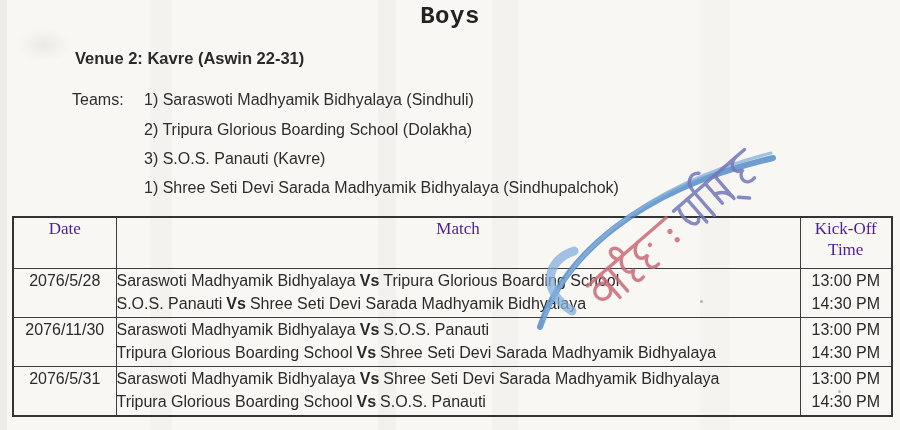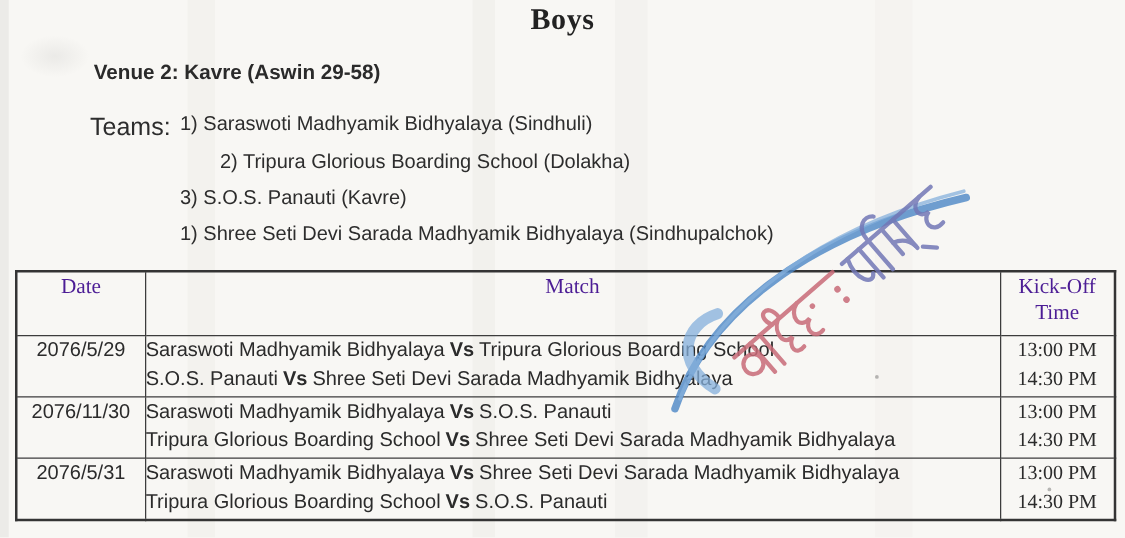--- a/index.html
+++ b/index.html
@@ -15,30 +15,30 @@
   .s2{left:378px;width:18px;background:rgba(110,105,95,0.045);}
   .s3{left:492px;width:26px;background:rgba(110,105,95,0.03);}
   .s4{left:700px;width:30px;background:rgba(110,105,95,0.025);}
   .edge{position:absolute;left:0;top:0;bottom:0;width:7px;background:rgba(90,85,80,0.07);}
   .smudge{position:absolute;left:16px;top:28px;width:56px;height:34px;
     background:radial-gradient(ellipse at center,rgba(60,60,60,0.07),rgba(60,60,60,0) 70%);}
   .dot{position:absolute;width:3px;height:3px;border-radius:50%;background:rgba(60,60,60,0.35);}
 
   .page-title{
     position:absolute;left:0;top:3px;width:900px;text-align:center;
-    font-family:Liberation Serif, serif;
+    font-family:Liberation Mono, monospace;
     font-size:24px;font-weight:700;color:#222;letter-spacing:0.5px;
   }
   .venue{
     position:absolute;left:75px;top:49px;
     font-size:16.5px;font-weight:700;color:#2a2a2a;
   }
-  .teams-label{position:absolute;left:72px;top:91px;font-size:20px;}
+  .teams-label{position:absolute;left:72px;top:91px;font-size:16px;}
   .team-item{position:absolute;left:144px;font-size:16px;white-space:nowrap;}
-  .t0{top:91px;} .t1{top:121px;margin-left:32px;} .t2{top:150px;} .t3{top:179px;}
+  .t0{top:91px;} .t1{top:121px;} .t2{top:150px;} .t3{top:179px;}
 
   table.schedule{
     position:absolute;left:12px;top:216px;width:879px;
     border-collapse:collapse;table-layout:fixed;
     font-size:16px;color:#2b2b2b;
   }
   table.schedule th,table.schedule td{
     border:1.5px solid #3c3c3c;padding:0;vertical-align:top;
   }
   table.schedule{border:2px solid #343434;}
@@ -48,41 +48,41 @@
     text-align:center;vertical-align:middle;height:50px;line-height:21px;
     padding:0 4px;
   }
   td.date-cell{
     text-align:center;padding-top:2px;line-height:23px;height:48px;
   }
   td.match-cell{padding:2px 4px 0 9px;}
   .match-line{line-height:23px;white-space:nowrap;}
   .vs{font-weight:700;margin:0 4px;}
   td.time-cell{text-align:center;padding-top:2px;}
-  .time-line{line-height:23px;font-family:Liberation Serif, serif;}
+  .time-line{line-height:23px;}
 
   
   .watermark{position:absolute;left:528px;top:133px;width:250px;height:205px;pointer-events:none;}
   .watermark svg{display:block;width:100%;height:100%;}
   .visually-hidden{position:absolute;width:1px;height:1px;overflow:hidden;opacity:0;}
 </style>
 </head>
 <body>
 
 <div class="edge"></div>
 <div class="streak s1"></div>
 <div class="streak s2"></div>
 <div class="streak s3"></div>
 <div class="streak s4"></div>
 <div class="smudge"></div>
 <div class="dot" style="left:700px;top:300px;"></div>
 <div class="dot" style="left:838px;top:390px;"></div>
 
 <div class="page-title">Boys</div>
-<div class="venue">Venue 2: Kavre (Aswin 29-58)</div>
+<div class="venue">Venue 2: Kavre (Aswin 22-31)</div>
 
 <div>
   <span class="teams-label">Teams:</span>
   <div class="team-item t0">1) Saraswoti Madhyamik Bidhyalaya (Sindhuli)</div>
   <div class="team-item t1">2) Tripura Glorious Boarding School (Dolakha)</div>
   <div class="team-item t2">3) S.O.S. Panauti (Kavre)</div>
   <div class="team-item t3">1) Shree Seti Devi Sarada Madhyamik Bidhyalaya (Sindhupalchok)</div>
 </div>
 
 <table class="schedule">
@@ -93,21 +93,21 @@
     </colgroup>
   <thead>
     <tr>
       <th class="hdr">Date</th>
       <th class="hdr">Match</th>
       <th class="hdr">Kick-Off Time</th>
     </tr>
   </thead>
   <tbody>
     <tr>
-      <td class="date-cell">2076/5/29</td>
+      <td class="date-cell">2076/5/28</td>
       <td class="match-cell">
         <div class="match-line"><span>Saraswoti Madhyamik Bidhyalaya</span><span class="vs">Vs</span><span>Tripura Glorious Boarding School</span></div>
         <div class="match-line"><span>S.O.S. Panauti</span><span class="vs">Vs</span><span>Shree Seti Devi Sarada Madhyamik Bidhyalaya</span></div>
       </td>
       <td class="time-cell">
         <div class="time-line">13:00 PM</div>
         <div class="time-line">14:30 PM</div>
       </td>
     </tr>
     <tr>

